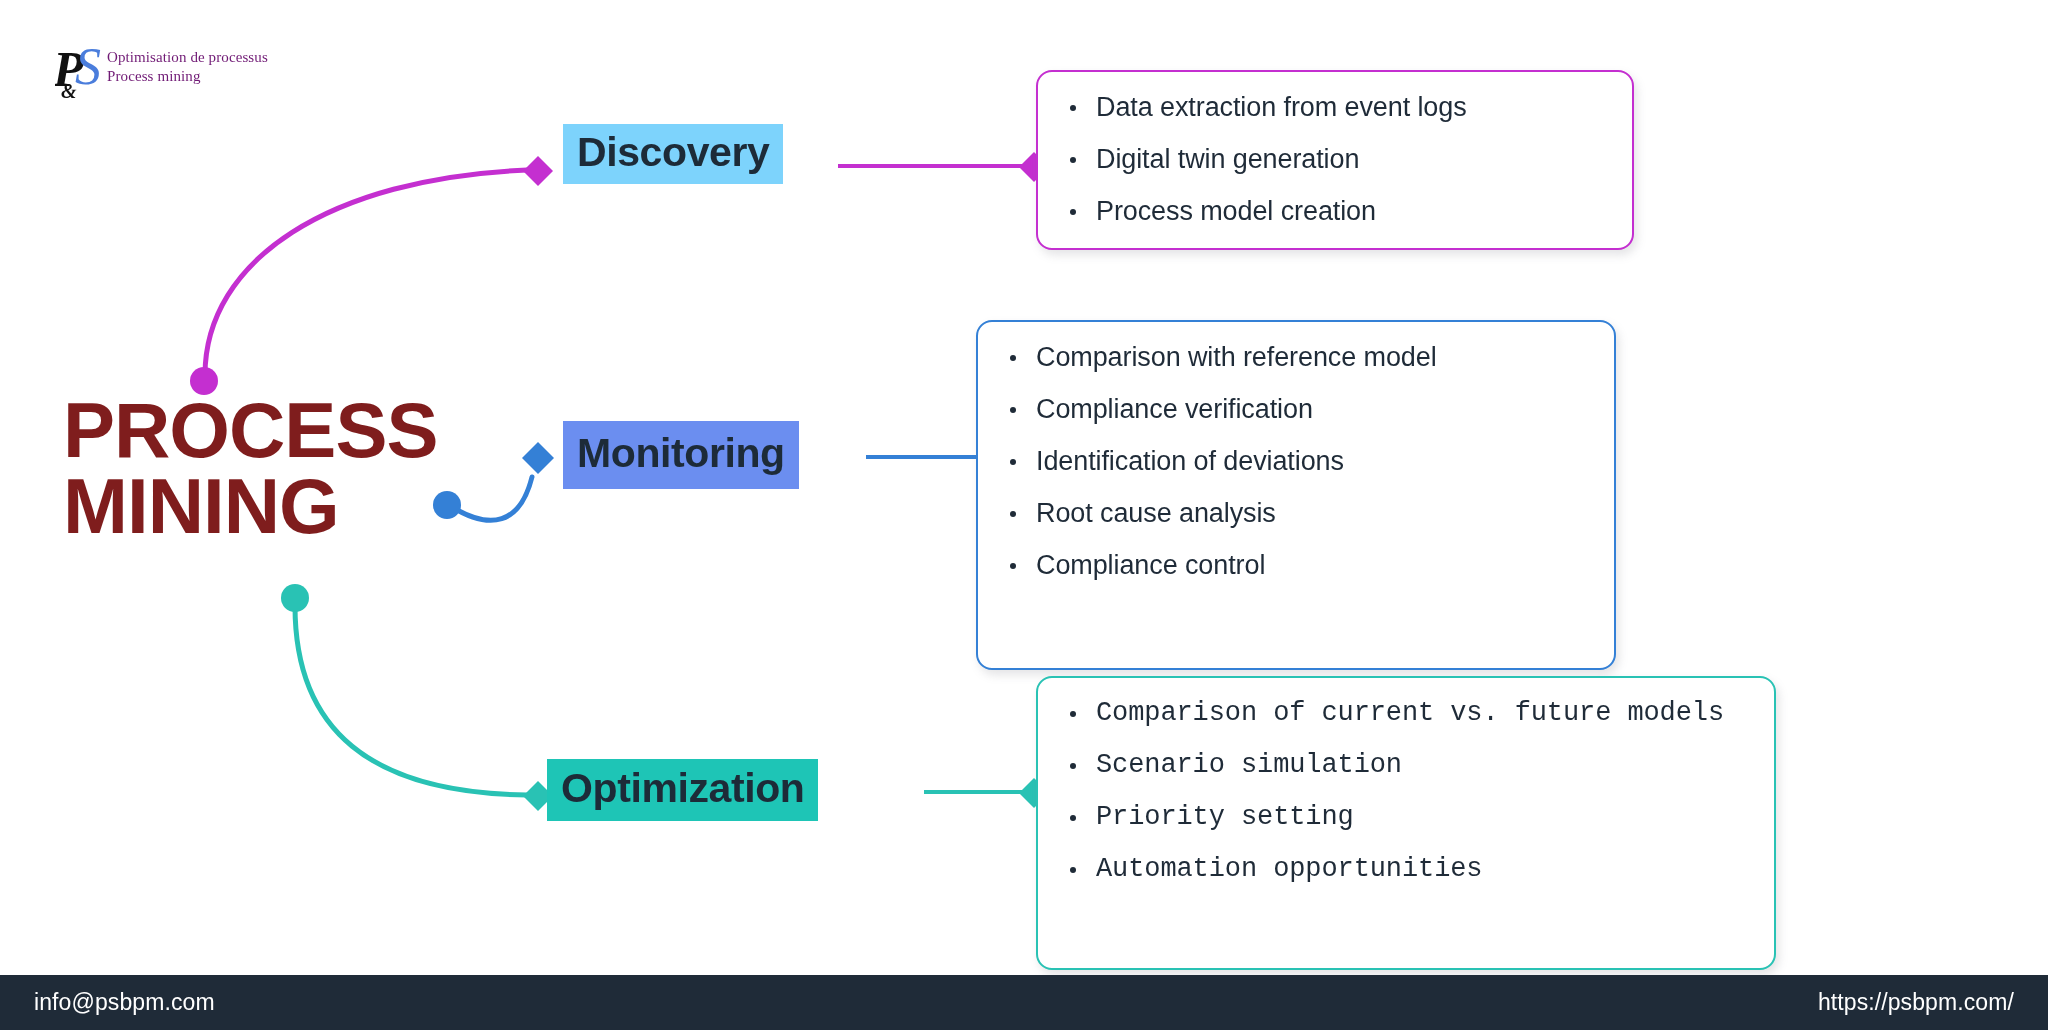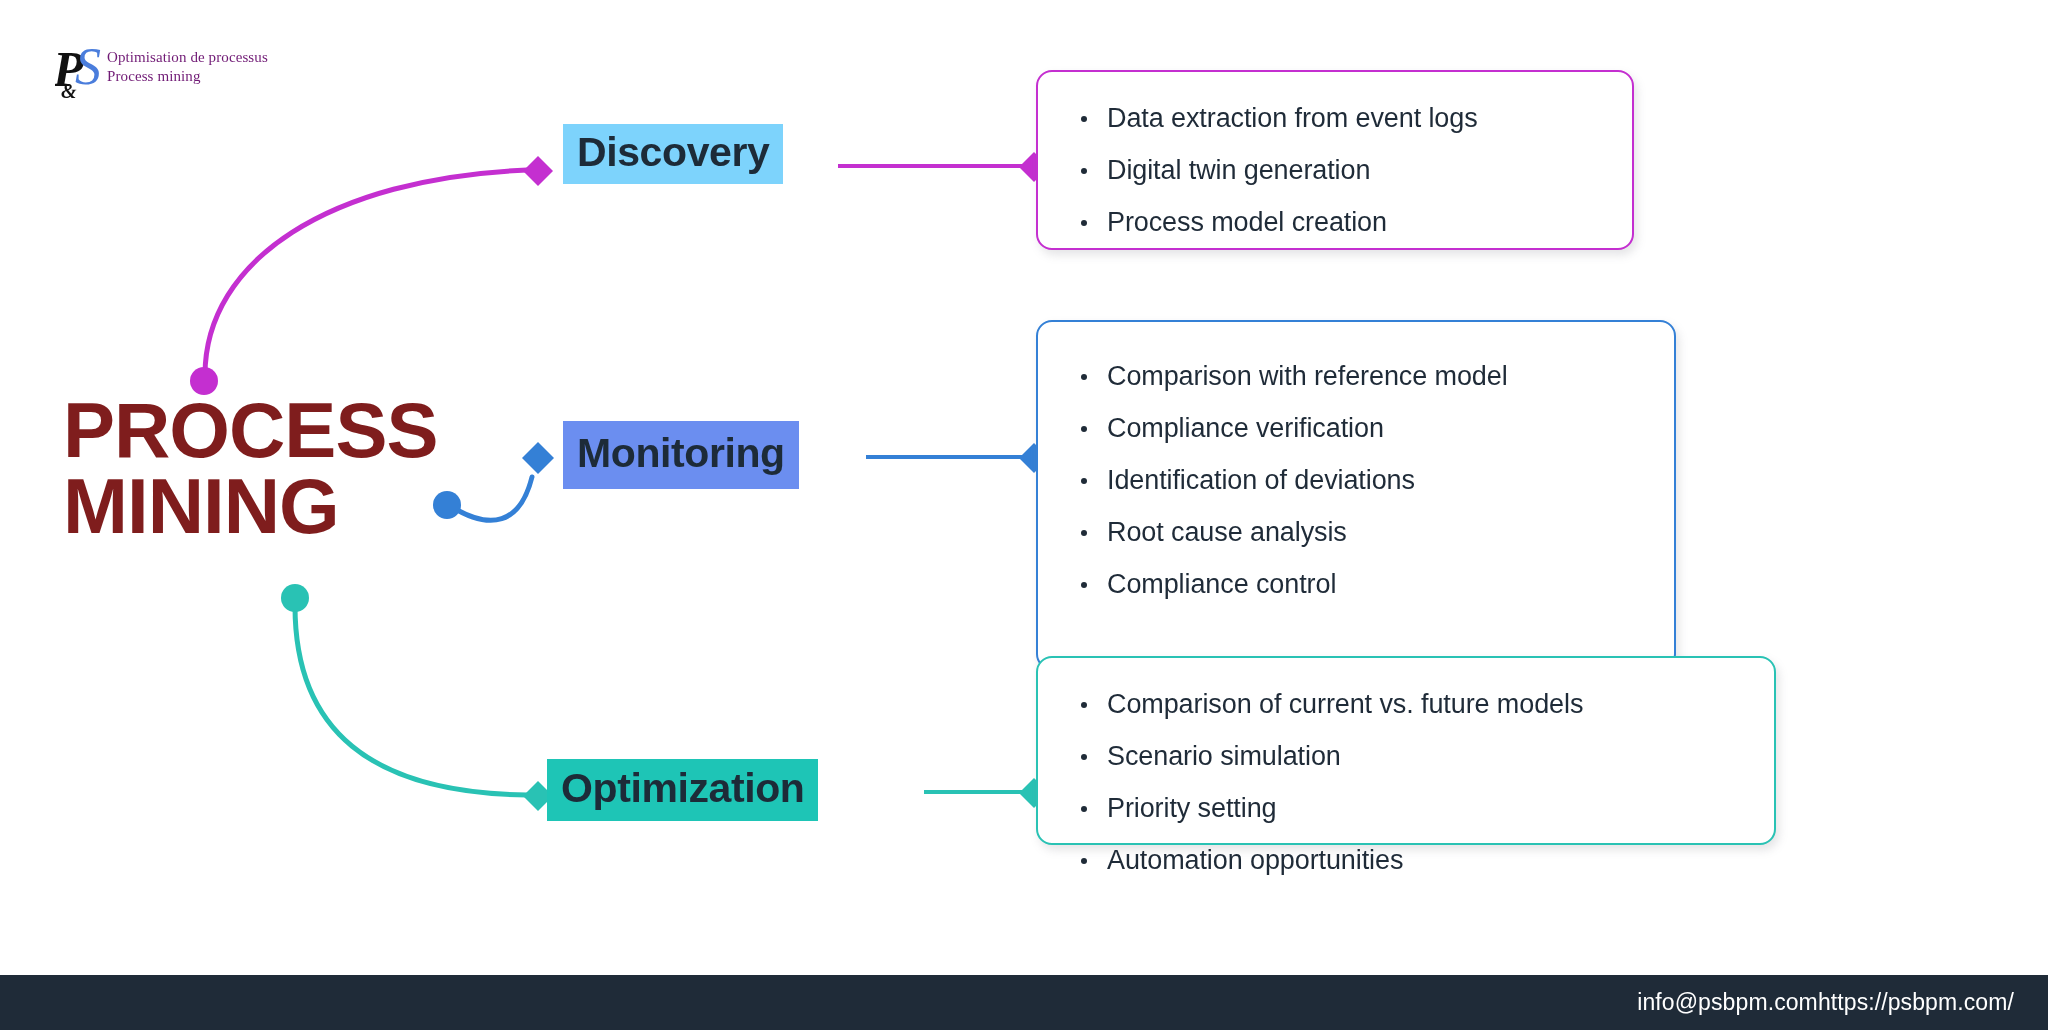--- a/index.html
+++ b/index.html
@@ -109,21 +109,21 @@
     position: absolute;
     box-sizing: border-box;
     background: #ffffff;
     border-radius: 16px;
     border: 2px solid #cccccc;
     box-shadow: 3px 5px 10px rgba(120,120,130,.20);
     padding: 20px 26px 20px 30px;
   }
   .card ul {
     list-style: none;
-    margin: 11px;
+    margin: 0;
     padding: 0;
   }
   .card li {
     position: relative;
     color: #1f2b38;
     font-size: 27px;
     line-height: 1.0;
     padding: 0 0 0 28px;
     margin: 0 0 25px 0;
     white-space: nowrap;
@@ -140,43 +140,44 @@
     background: #1f2b38;
   }
 
   #card-discovery {
     left: 1036px; top: 70px;
     width: 598px; height: 180px;
     border-color: #c42fd0;
     padding-top: 22px;
   }
   #card-monitoring {
-    left: 1036px; top: 320px;
+    left: 976px; top: 320px;
     width: 640px; height: 350px;
     border-color: #3480d6;
-    padding-top: 30px;
+    padding-top: 22px;
   }
   #card-optimization {
-    left: 1036px; top: 656px;
-    width: 740px; height: 189px;
+    left: 1036px; top: 676px;
+    width: 740px; height: 294px;
     border-color: #29c2b4;
     padding-top: 22px;
+    font-family: Liberation Mono, monospace;
   }
 
   
   #footer {
     position: absolute;
     left: 0;
     top: 975px;
     width: 2048px;
     height: 55px;
     background: #1f2b38;
     display: flex;
     align-items: center;
-    justify-content: flex-end;
+    justify-content: space-between;
     box-sizing: border-box;
     padding: 0 34px;
   }
   #footer span {
     color: #ffffff;
     font-size: 23px;
     letter-spacing: .1px;
   }
 </style>
 </head>

